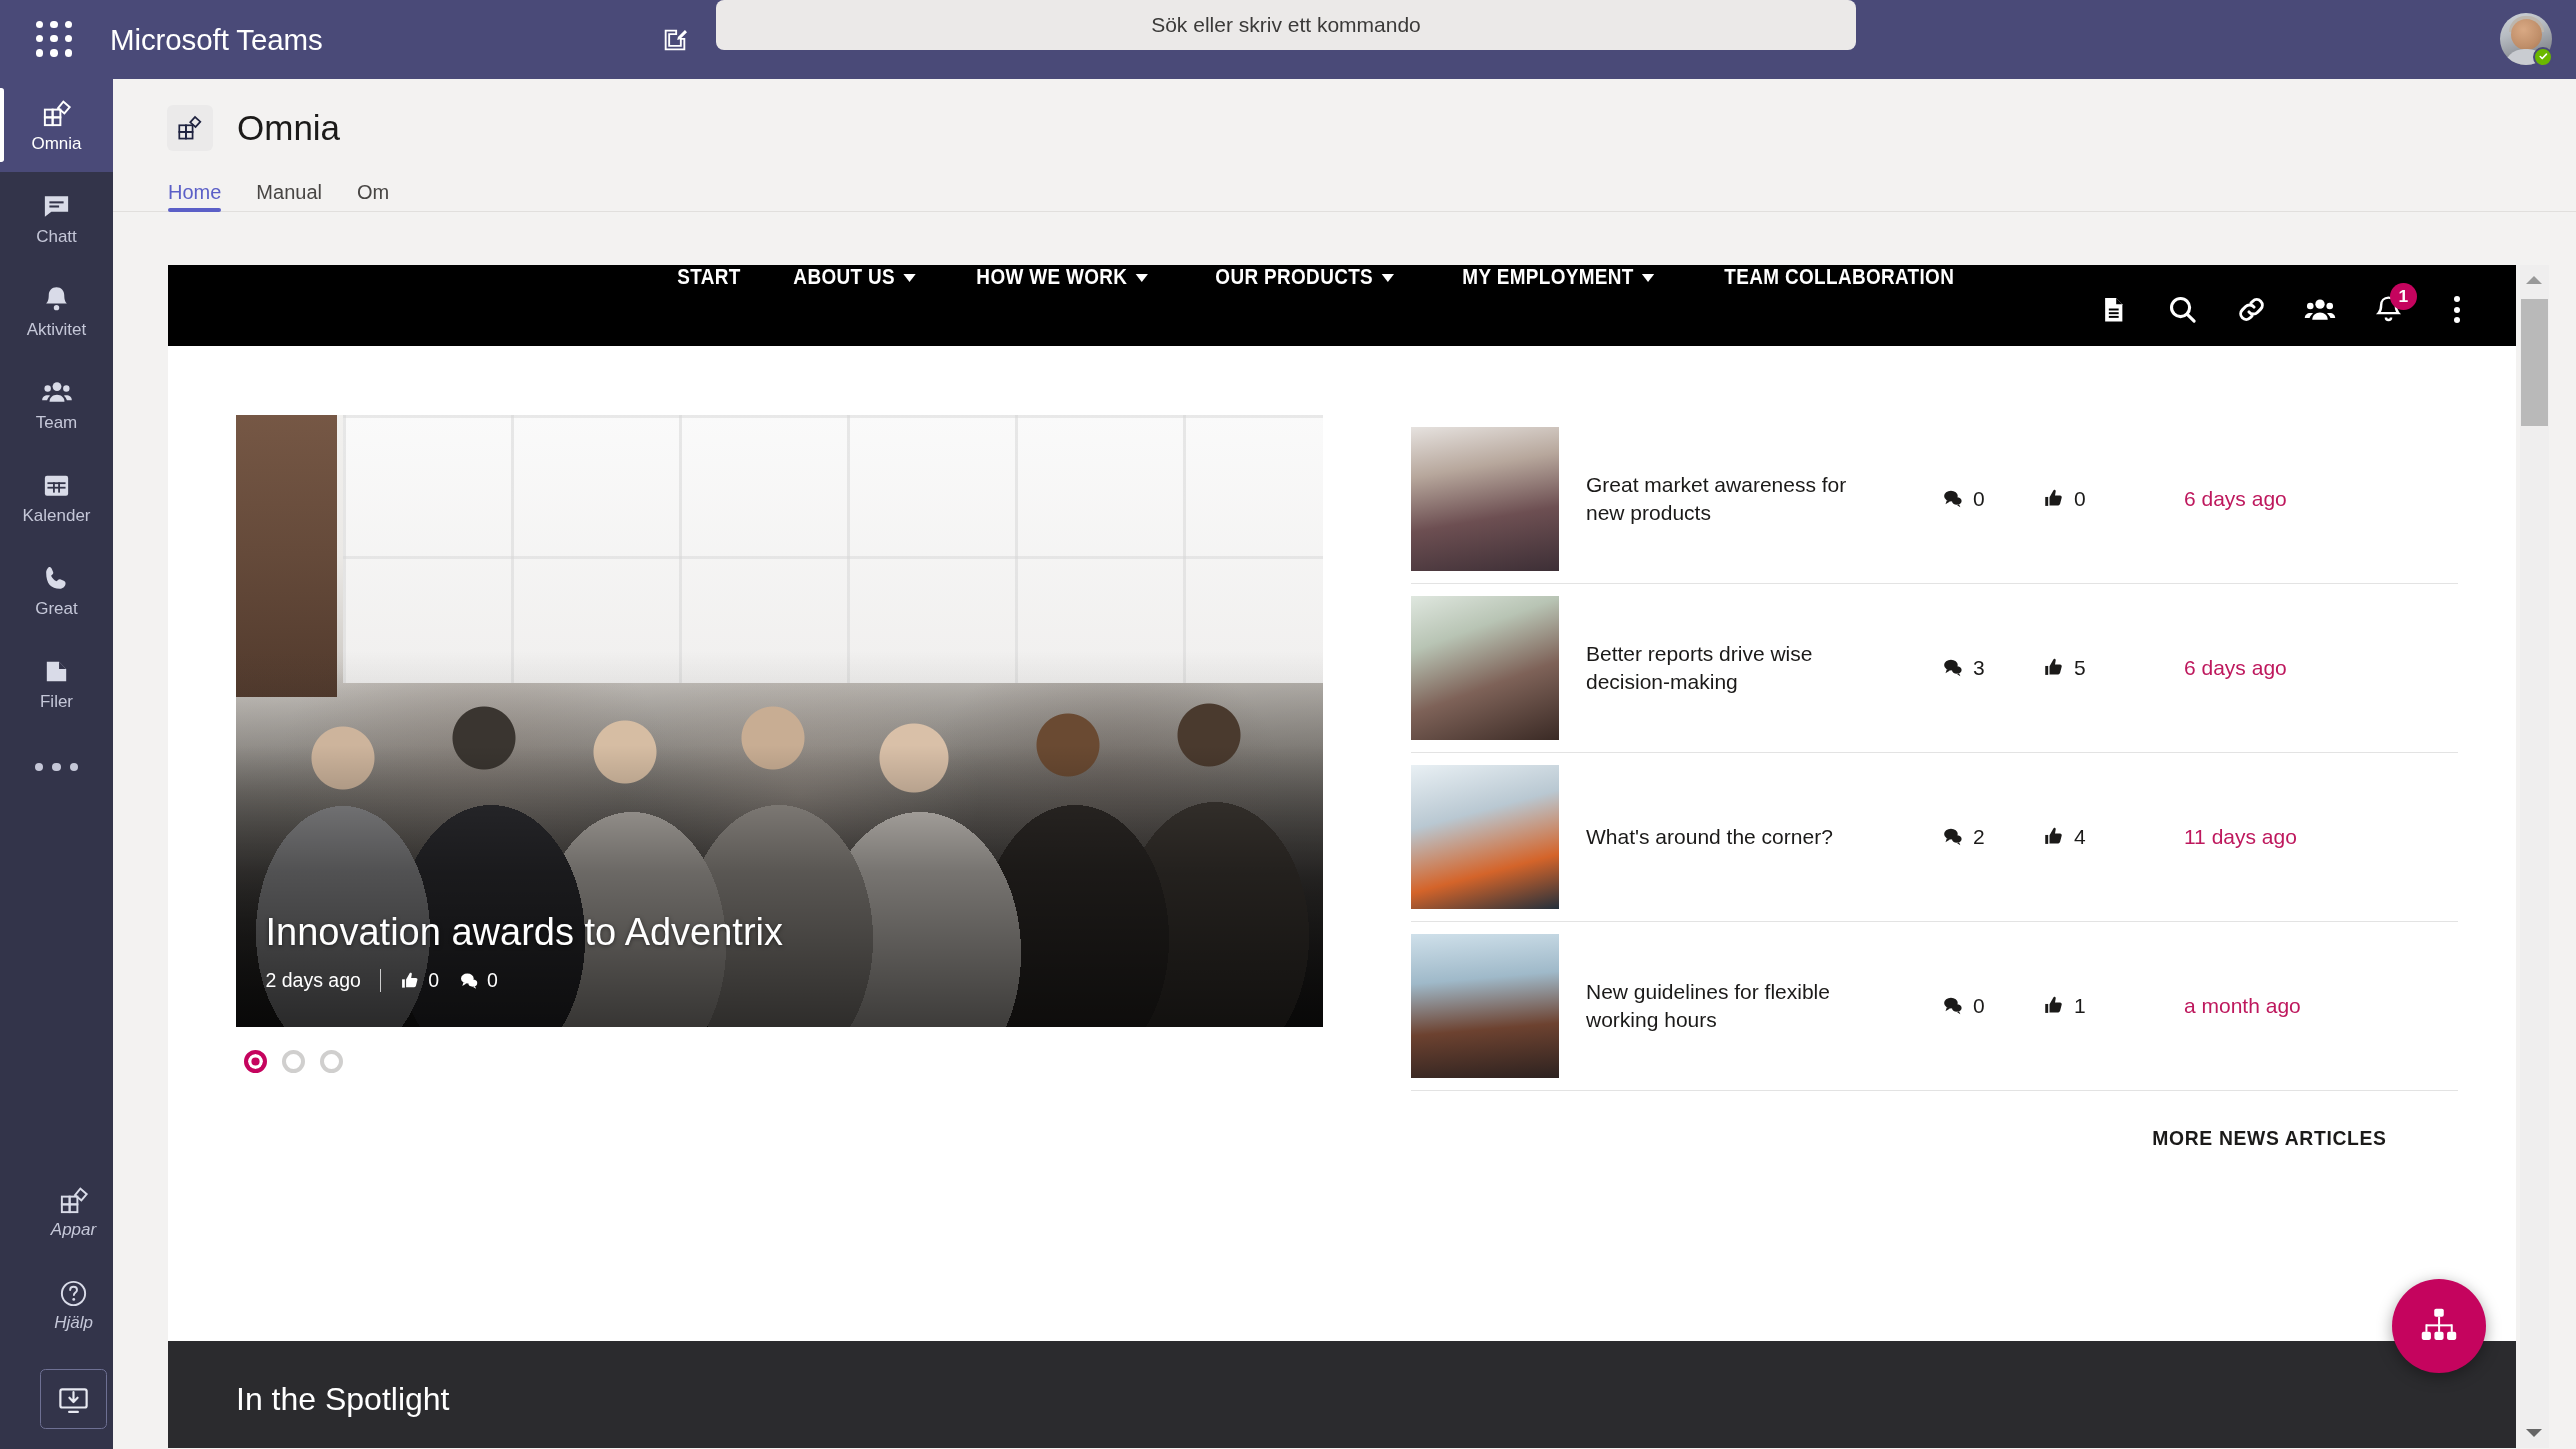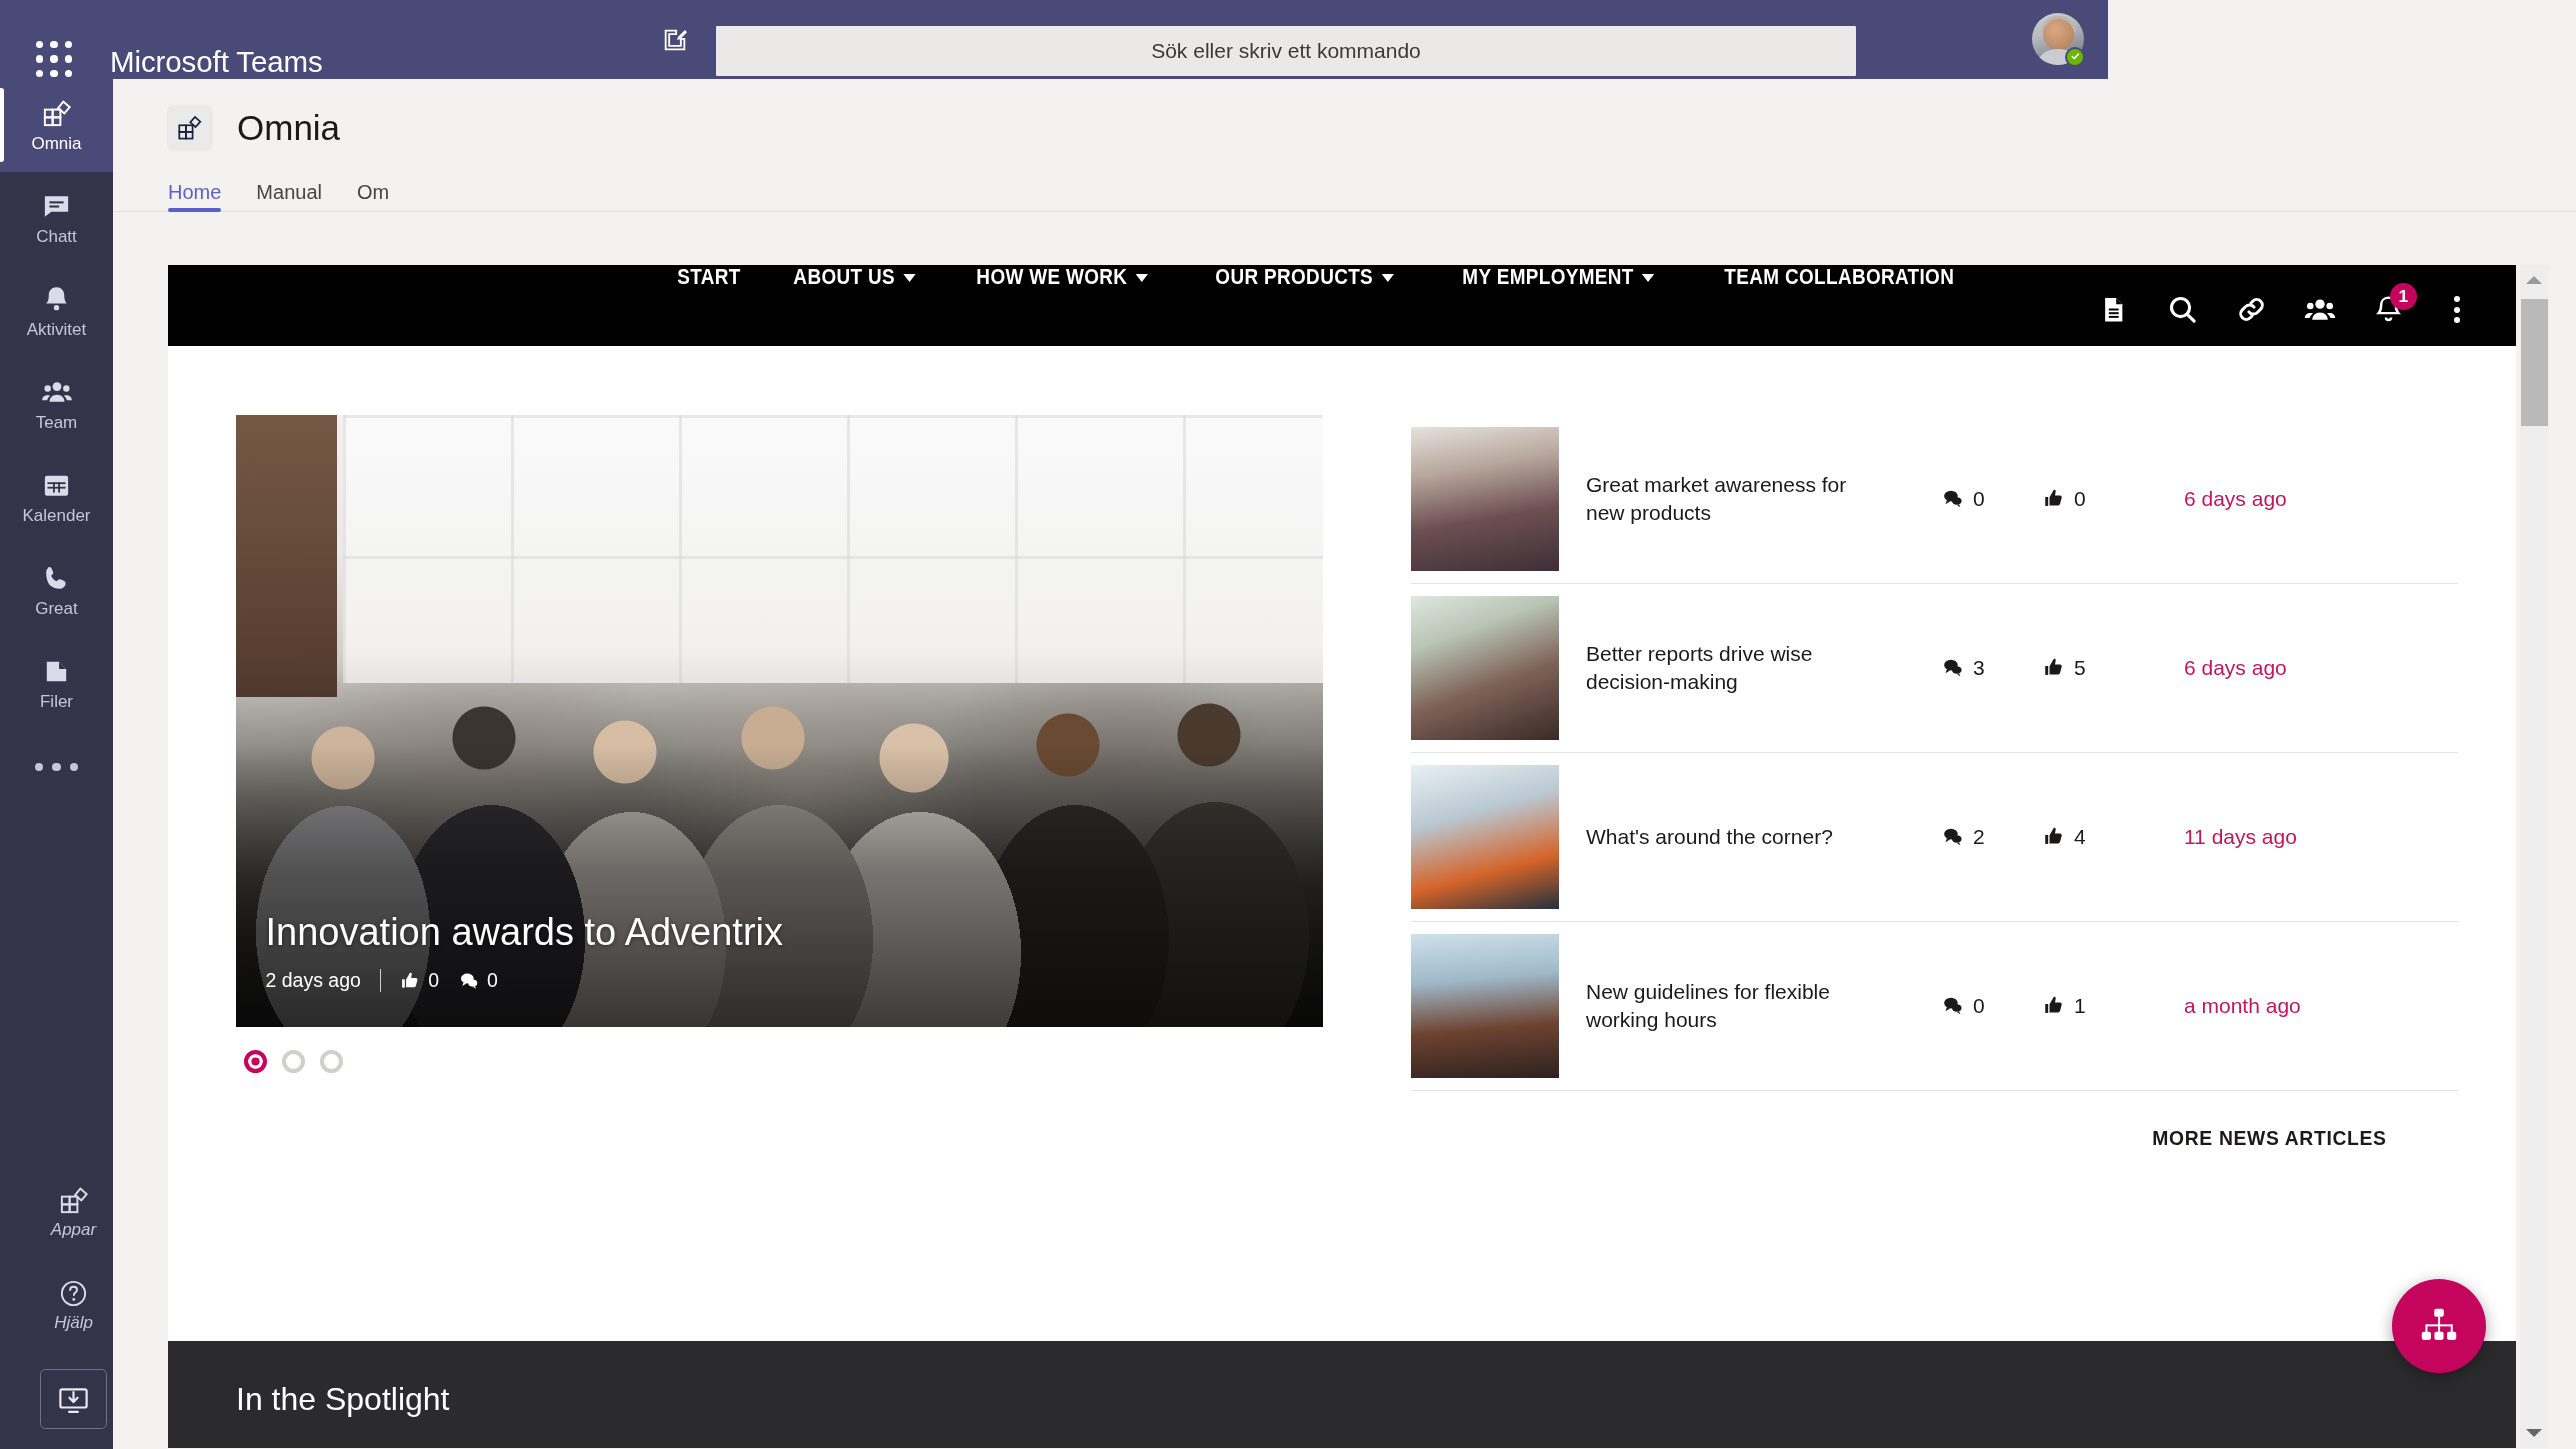--- a/index.html
+++ b/index.html
@@ -7,23 +7,23 @@
   html, body {
     width: 2576px; height: 1449px;
     overflow: hidden;
     font-family: "Liberation Sans", sans-serif;
     background: #f3f2f1;
   }
 
   
   .topbar {
     position: absolute; top: 0; left: 0;
-    width: 2108px; height: 79px;
+    width: 2576px; height: 79px;
     background: #4a4a78;
-    display: flex; align-items: flex-end;
+    display: flex; align-items: center;
   }
   .waffle {
     width: 38px; height: 38px;
     margin-left: 36px;
     display: grid;
     grid-template-columns: repeat(3, 1fr);
     grid-template-rows: repeat(3, 1fr);
     gap: 5.4px;
     align-content: center; justify-content: center;
     cursor: pointer;
@@ -39,24 +39,24 @@
     letter-spacing: -0.1px;
     white-space: nowrap;
   }
   .compose-btn {
     position: absolute; left: 654px; top: 19px;
     width: 42px; height: 42px;
     display: flex; align-items: center; justify-content: center;
     cursor: pointer;
   }
   .search-box {
-    position: absolute; left: 716px; top: 26px;
+    position: absolute; left: 716px; top: 0;
     width: 1140px; height: 50px;
     background: #ebe9e8;
-    border-radius: 1px;
+    border-radius: 8px;
     display: flex; align-items: center; justify-content: center;
     cursor: text;
   }
   .search-box span {
     color: #3b3a39; font-size: 21px;
   }
   .avatar-wrap {
     position: absolute; right: 24px; top: 13.4px;
     width: 52px; height: 52px;
   }

